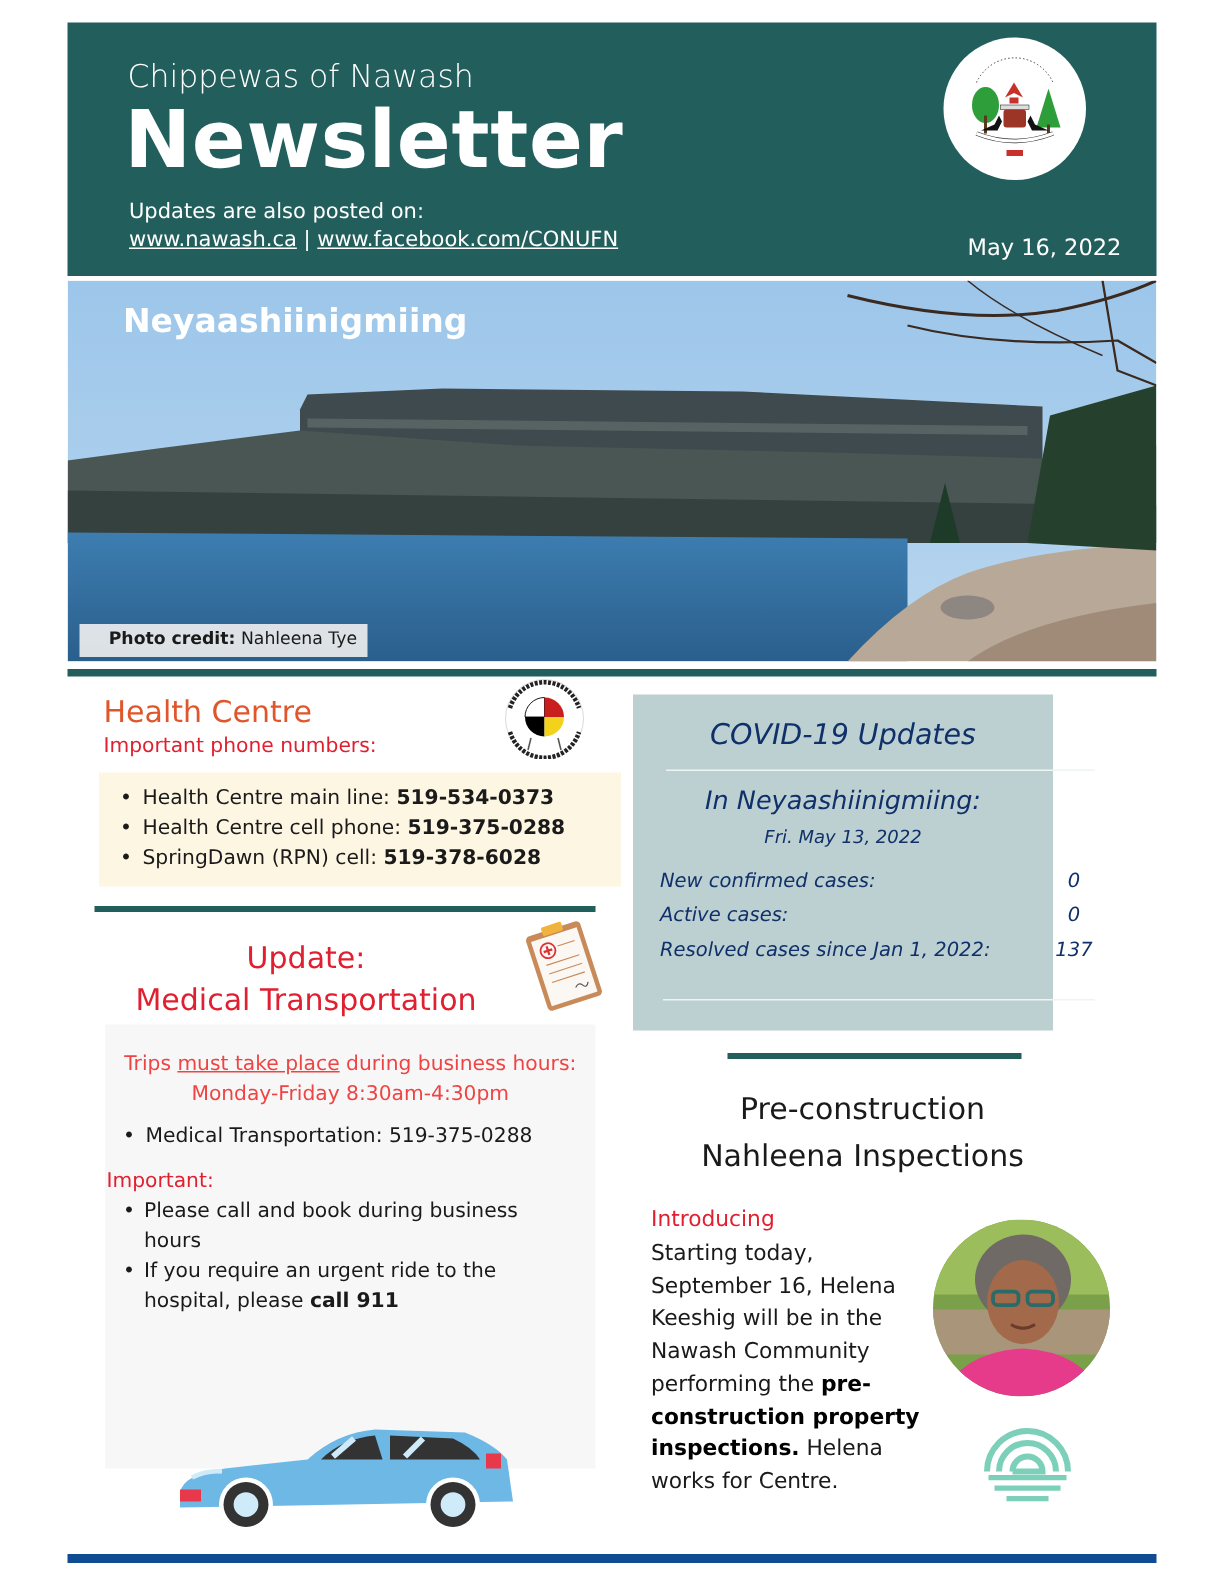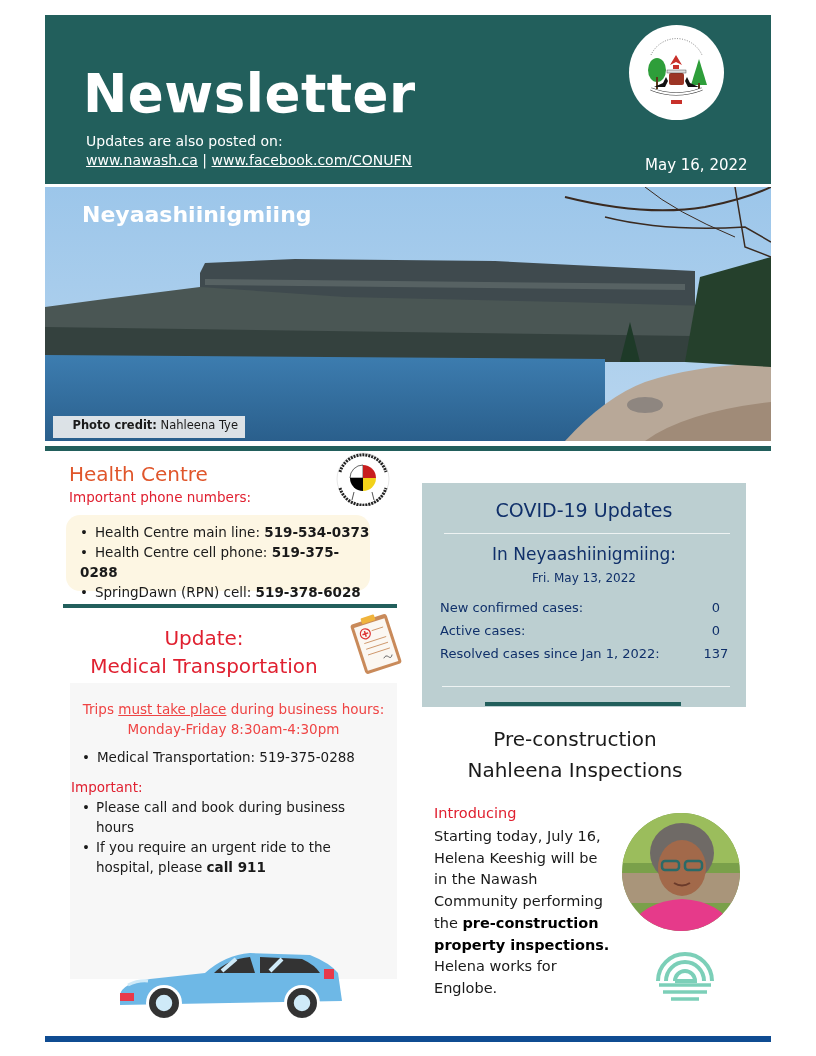--- a/index.html
+++ b/index.html
@@ -21,21 +21,21 @@
   .photo svg { position: absolute; left: 0; top: 0; }
   .photo .place { position: absolute; left: 37px; top: 15px; font-size: 22px; font-weight: bold; color: #ffffff; }
   .photo .credit { position: absolute; left: 8px; top: 229px; width: 192px; height: 22px; background: rgba(240,240,240,0.9); font-size: 11.5px; color: #1a1a1a; padding: 2px 7px; text-align: right; }
 
   .bar-teal { position: absolute; left: 45px; top: 446px; width: 726px; height: 5px; background: #225f5c; }
 
   
   .hc-title { position: absolute; left: 69px; top: 462px; font-size: 20px; color: #e0562b; }
   .hc-sub { position: absolute; left: 69px; top: 489px; font-size: 13.5px; color: #e02030; }
   .hf-logo { position: absolute; left: 330px; top: 452px; width: 66px; height: 54px; }
-  .hc-box { position: absolute; left: 66px; top: 515px; width: 304px; height: 76px; background: #fdf6e3; padding: 7px 0 0 14px; border-radius: 14px; }
+  .hc-box { position: absolute; left: 66px; top: 515px; width: 348px; height: 76px; background: #fdf6e3; padding: 7px 0 0 14px; }
   .hc-box ul { list-style: none; }
   .hc-box li { font-size: 13.5px; line-height: 20px; color: #1a1a1a; }
   .hc-box li::before { content: "•"; margin-right: 7px; }
   .bold { font-weight: bold; font-weight: 600; }
 
   .bar-mid { position: absolute; left: 63px; top: 604px; width: 334px; height: 4px; background: #225f5c; }
 
   
   .mt-title { position: absolute; left: 70px; top: 624px; width: 268px; text-align: center; font-size: 20px; line-height: 28px; color: #e02030; }
   .clip { position: absolute; left: 345px; top: 610px; width: 62px; height: 68px; }
@@ -44,21 +44,21 @@
   .mt-trips u { text-decoration: underline; }
   .mt-phone { position: absolute; left: 12px; top: 66px; font-size: 13.5px; color: #1a1a1a; }
   .mt-phone::before { content: "•"; margin-right: 7px; }
   .mt-imp { position: absolute; left: 1px; top: 96px; font-size: 13.5px; color: #e02030; }
   .mt-list { position: absolute; left: 12px; top: 114px; width: 305px; list-style: none; }
   .mt-list li { font-size: 13.5px; line-height: 20px; padding-left: 14px; text-indent: -14px; margin-bottom: 0; }
   .mt-list li::before { content: "•"; display: inline-block; width: 14px; text-indent: 0; }
   .car { position: absolute; left: 110px; top: 945px; width: 236px; height: 80px; }
 
   
-  .covid { position: absolute; left: 422px; top: 483px; width: 324px; height: 224px; background: #bccfd1; }
+  .covid { position: absolute; left: 422px; top: 463px; width: 280px; height: 224px; background: #bccfd1; font-style: italic; }
   .covid .t { position: absolute; left: 0; top: 16px; width: 100%; text-align: center; font-size: 19px; color: #10306a; }
   .covid .hr1 { position: absolute; left: 22px; top: 50px; width: 286px; height: 1px; background: #eef3f3; }
   .covid .loc { position: absolute; left: 0; top: 61px; width: 100%; text-align: center; font-size: 17px; color: #10306a; }
   .covid .dt { position: absolute; left: 0; top: 88px; width: 100%; text-align: center; font-size: 12px; color: #10306a; }
   .covid .row { position: absolute; left: 18px; width: 290px; font-size: 13px; color: #10306a; }
   .covid .row .v { position: absolute; right: 0; top: 0; width: 28px; text-align: center; }
   .covid .hr2 { position: absolute; left: 20px; top: 203px; width: 288px; height: 1px; background: #eef3f3; }
 
   .bar-right { position: absolute; left: 485px; top: 702px; width: 196px; height: 4px; background: #225f5c; }
 
@@ -69,20 +69,21 @@
   .pc-text .dk { color: #000; font-weight: 600; }
   .avatar { position: absolute; left: 622px; top: 813px; width: 118px; height: 118px; border-radius: 50%; overflow: hidden; }
   .englobe { position: absolute; left: 654px; top: 947px; width: 62px; height: 58px; }
 
   .bar-bottom { position: absolute; left: 45px; top: 1036px; width: 726px; height: 6px; background: #0f4c92; }
 </style>
 </head>
 <body>
 
 <div class="header">
+  <div class="org">Chippewas of Nawash</div>
   <div class="title">Newsletter</div>
   <div class="posted">Updates are also posted on:</div>
   <div class="links">
     <a>www.nawash.ca</a><span> | </span><a>www.facebook.com/CONUFN</a>
   </div>
   <div class="logo">
     <svg width="95" height="95" viewBox="0 0 95 95">
       <path d="M22 30 A28 28 0 0 1 73 30" fill="none" stroke="#333" stroke-width="0.6" stroke-dasharray="1 1.5"></path>
 
       <ellipse cx="28" cy="45" rx="9" ry="12" fill="#2e9e3a"></ellipse>
@@ -248,21 +249,21 @@
 </div>
 
 <div class="bar-right"></div>
 
 <div class="pc-title">
   <div>Pre-construction</div>
   <div>Nahleena Inspections</div>
 </div>
 <div class="pc-intro">Introducing</div>
 <div class="pc-text">
-  <span>Starting today, July 16, Helena Keeshig will be in the Nawash Community performing the </span><span class="dk">pre-construction property inspections.</span><span> Helena works for Englobe.</span>
+  <span>Starting today, September 16, Helena Keeshig will be in the Nawash Community performing the </span><span class="dk">pre-construction property inspections.</span><span> Helena works for Centre.</span>
 </div>
 <div class="avatar">
   <svg width="118" height="118" viewBox="0 0 118 118">
     <rect width="118" height="118" fill="#7aa04a"></rect>
     <rect x="0" y="0" width="118" height="50" fill="#9bbd5c"></rect>
     <rect x="0" y="60" width="118" height="30" fill="#a9957a"></rect>
     <ellipse cx="60" cy="40" rx="32" ry="30" fill="#6f6a66"></ellipse>
     <ellipse cx="60" cy="55" rx="24" ry="28" fill="#a2694a"></ellipse>
     <rect x="40" y="48" width="17" height="9" rx="3" fill="none" stroke="#2a6a68" stroke-width="2.5"></rect>
     <rect x="63" y="48" width="17" height="9" rx="3" fill="none" stroke="#2a6a68" stroke-width="2.5"></rect>

